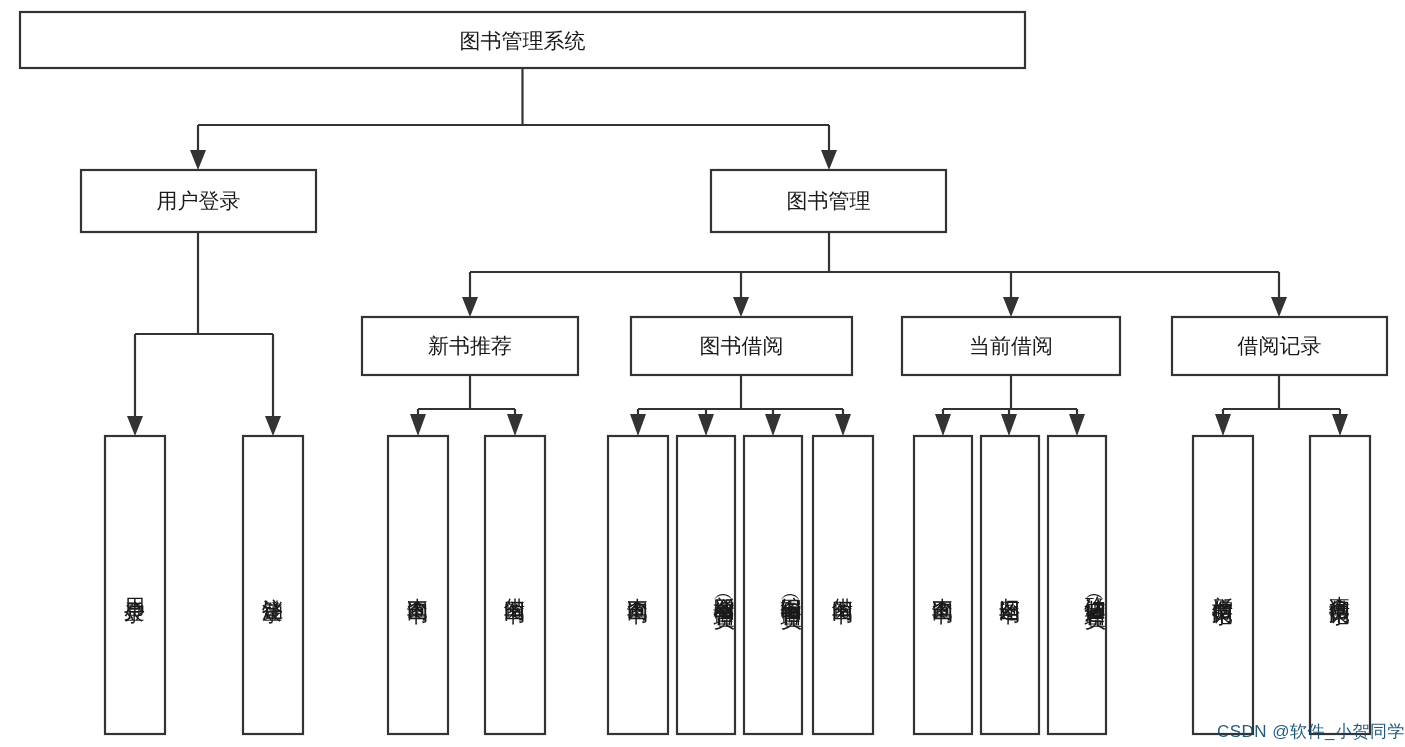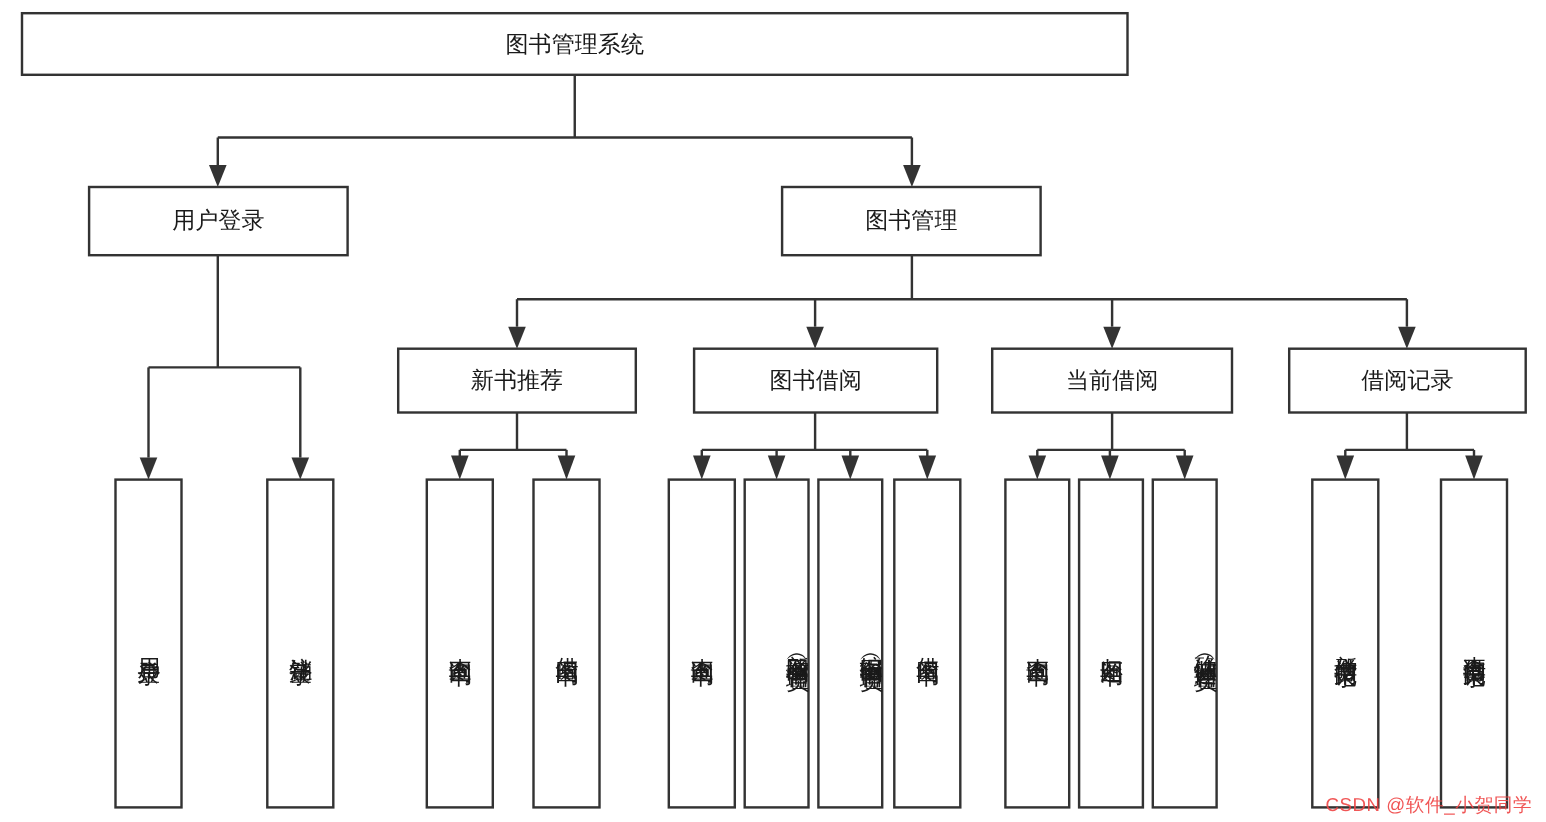--- a/index.html
+++ b/index.html
@@ -59,25 +59,25 @@
     line-height: 1;
     display: flex;
     align-items: center;
     justify-content: center;
     text-align: center;
     pointer-events: none;
     white-space: nowrap;
   }
   .watermark {
     position: absolute;
-    right: 12px;
+    right: 0;
     bottom: 4px;
     font-family: "Liberation Sans", sans-serif;
     font-size: 17px;
-    color: #ef4444;
+    color: #0c4a6e;
     opacity: 0.9;
     letter-spacing: 0.5px;
     white-space: nowrap;
   }
 </style>
 </head>
 <body>
 
 <div id="diagram-root">
 

